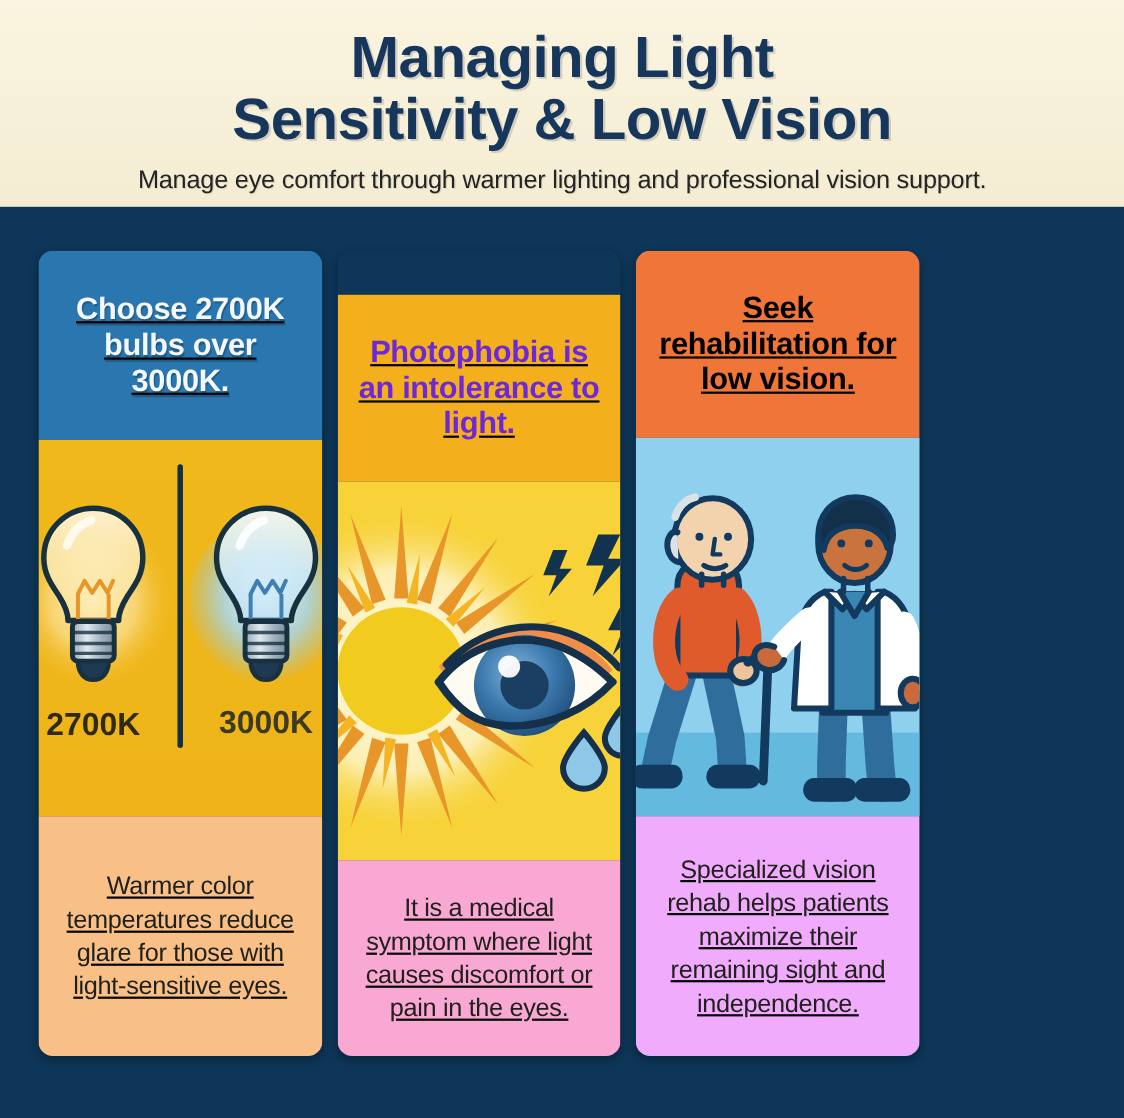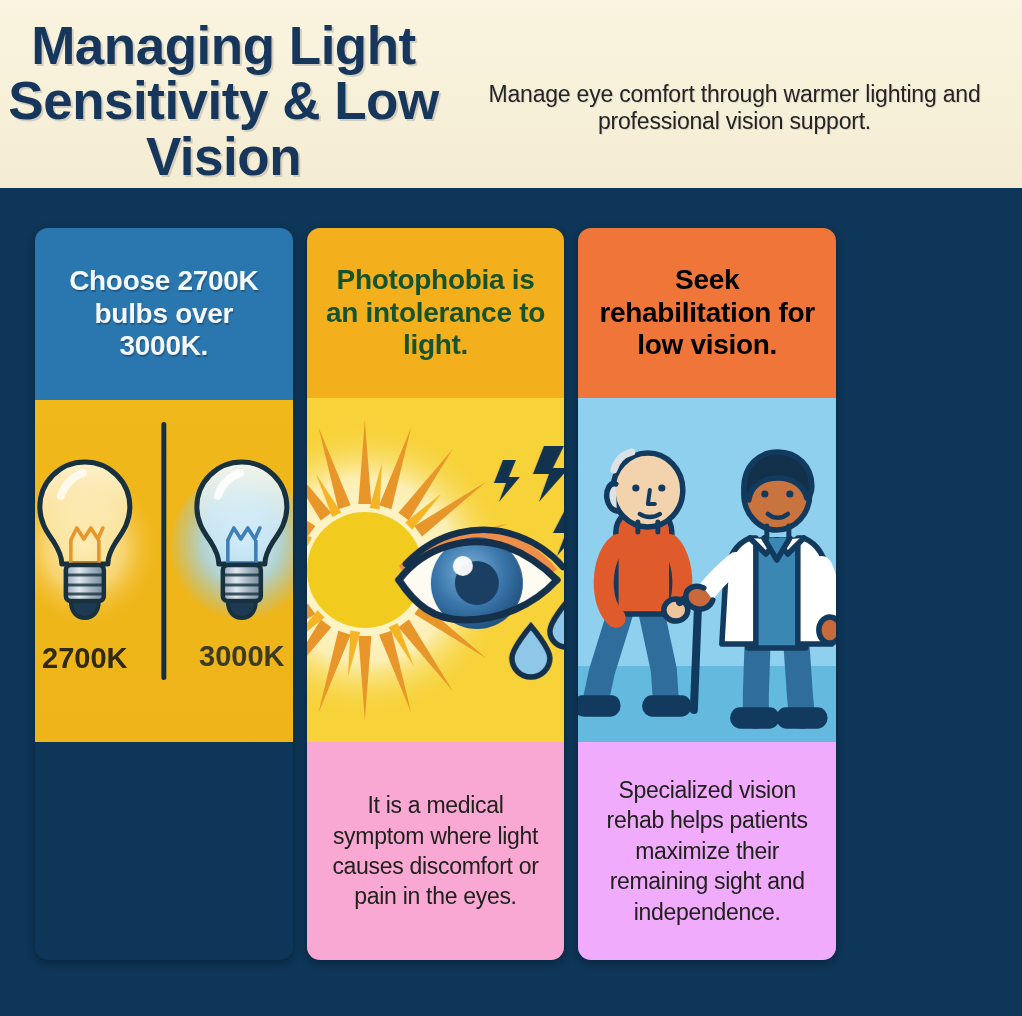--- a/index.html
+++ b/index.html
@@ -7,42 +7,42 @@
   body {
     font-family:"Liberation Sans", sans-serif;
     background:#0e3658;
     position:relative;
   }
 
   
   #header-band {
     position:absolute; left:0; top:0; width:1022px; height:188px;
     background:linear-gradient(180deg,#faf4e0 0%,#f7f0d8 60%,#f4ecd2 100%);
-    display:flex; flex-direction:row;
+    display:flex; flex-direction:column;
     align-items:center; justify-content:center;
     padding-top:14px;
   }
   #page-title {
     font-size:53px; font-weight:bold; line-height:1.04;
     color:#16365c; text-align:center; letter-spacing:-0.5px;
     text-shadow:2px 2px 0 rgba(120,120,130,.28);
     max-width:900px;
   }
   #page-subtitle {
     margin-top:14px; font-size:23px; color:#242424;
     text-align:center; letter-spacing:-0.2px;
     text-shadow:1px 1px 0 rgba(140,140,140,.25);
   }
 
   
   #cards {
     position:absolute; left:0; top:218px;
     width:880px; height:798px;
     display:flex; justify-content:center; align-items:flex-start;
-    gap:14px; padding:10px 44px 0 35px;
+    gap:14px; padding:10px 44px 0 35px;text-decoration:underline;
   }
   .card {
     width:310px; height:732px;
     border-radius:13px; overflow:hidden;
     display:flex; flex-direction:column;
     box-shadow:0 3px 9px rgba(0,0,0,.33);
   }
   .card-header {
     display:flex; align-items:center; justify-content:center;
     text-align:center; padding:12px 16px;
@@ -57,21 +57,21 @@
     letter-spacing:-0.3px;
   }
 
   
   #card-bulbs .card-header { background:#2a77b0; color:#f4f8fb;
       text-shadow:1px 2px 1px rgba(0,0,0,.25); height:172px; }
   #card-bulbs .card-illus  { background:linear-gradient(180deg,#f0b81b 0%,#eeb419 100%); height:342px; }
   #card-bulbs .card-caption{ background:#f8c087; }
 
   
-  #card-photophobia .card-header { background:#f4b01c; color:#14532d; height:170px; }
+  #card-photophobia .card-header { background:#f4b01c; color:#6d28d9; height:170px;margin-top:40px; }
   #card-photophobia .card-illus  { background:#f7d239; height:344px; }
   #card-photophobia .card-caption{ background:#f9a8d4; }
 
   
   #card-rehab .card-header { background:#ef7638; color:#000000; height:170px; }
   #card-rehab .card-illus  { background:#8fd0ef; height:344px; }
   #card-rehab .card-caption{ background:#f0abfc; }
 
   .illus-svg { display:block; width:100%; height:100%; }
 
@@ -148,20 +148,21 @@
           <path d="M219 140l6-12 7 11 7-11 7 11 5-11" stroke="#3f7fb5" stroke-width="3.6" fill="none" stroke-linejoin="round" stroke-linecap="round"></path>
           <path d="M219 164h28" stroke="#3f7fb5" stroke-width="3.6" fill="none"></path>
           <rect x="214" y="165" width="38" height="36" rx="5" fill="url(#baseGrad)" stroke="#17313f" stroke-width="4.5"></rect>
           <path d="M215 175h36M215 185h36M215 194h36" stroke="#17313f" stroke-width="3" opacity=".8"></path>
           <path d="M219 201h28c0 11-6 17-14 17s-14-6-14-17z" fill="#1d3a52" stroke="#17313f" stroke-width="4" stroke-linejoin="round"></path>
         </g>
         <text x="233" y="266" text-anchor="middle" font-family="Liberation Sans, sans-serif" font-size="29" font-weight="bold" fill="#3d3a22">3000K</text>
       </svg>
     </div>
 
+    <div class="card-caption">Warmer color temperatures reduce glare for those with light-sensitive eyes.</div>
   </div>
 
   <div class="card" id="card-photophobia">
     <div class="card-header">Photophobia is an intolerance to light.</div>
 
     <div class="card-illus">
       <svg class="illus-svg" viewBox="0 0 310 344" preserveAspectRatio="xMidYMid slice">
         <defs>
           <radialGradient id="sunHalo" cx="50%" cy="50%" r="50%">
             <stop offset="0%" stop-color="#fffdf0" stop-opacity="1"></stop>

